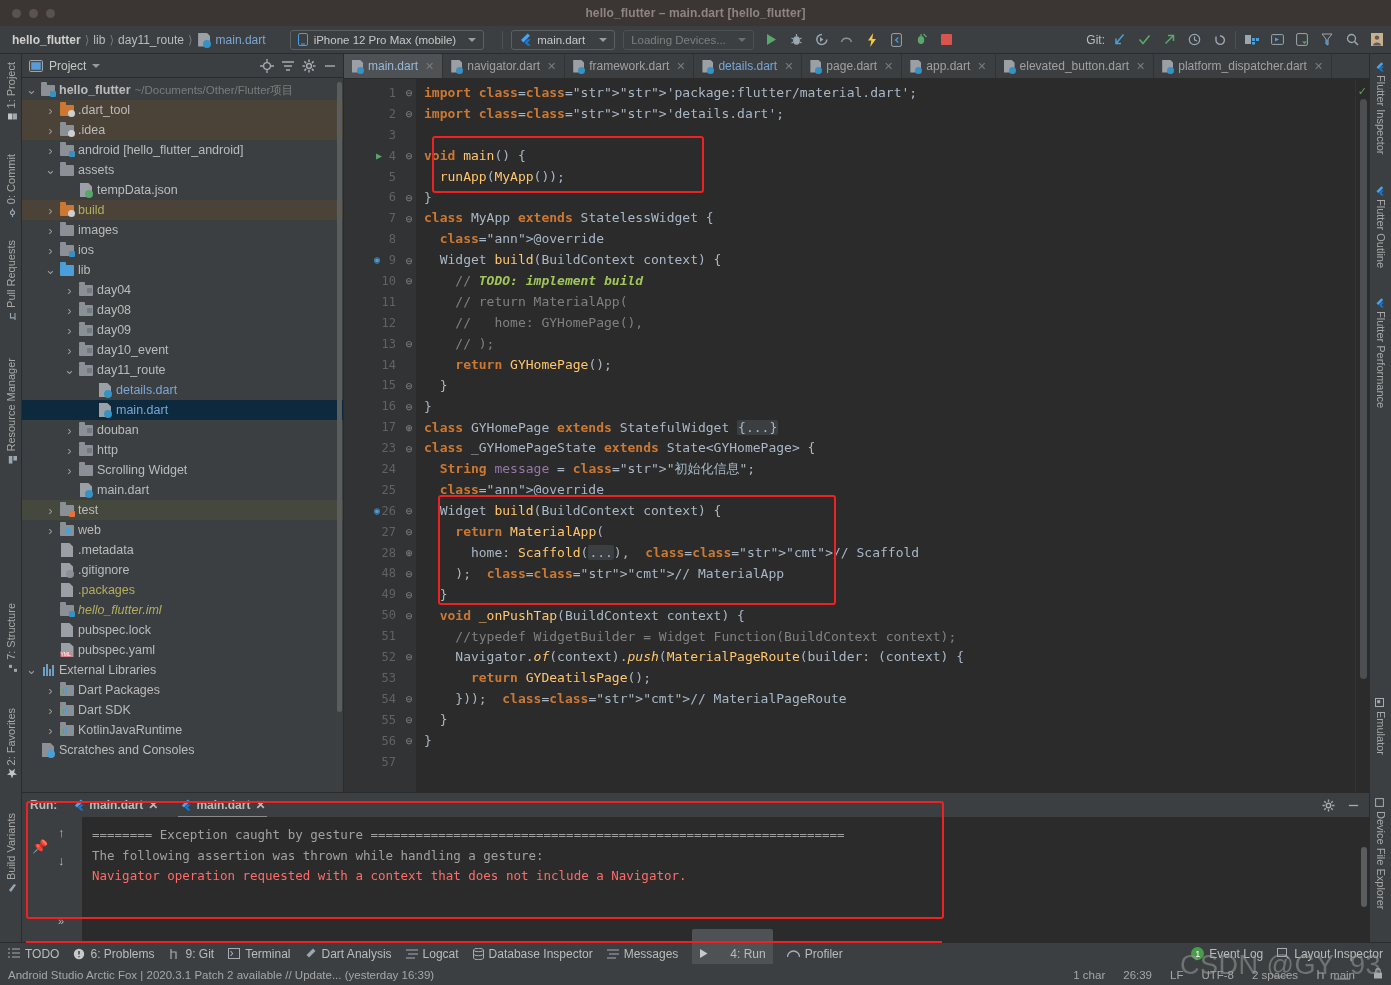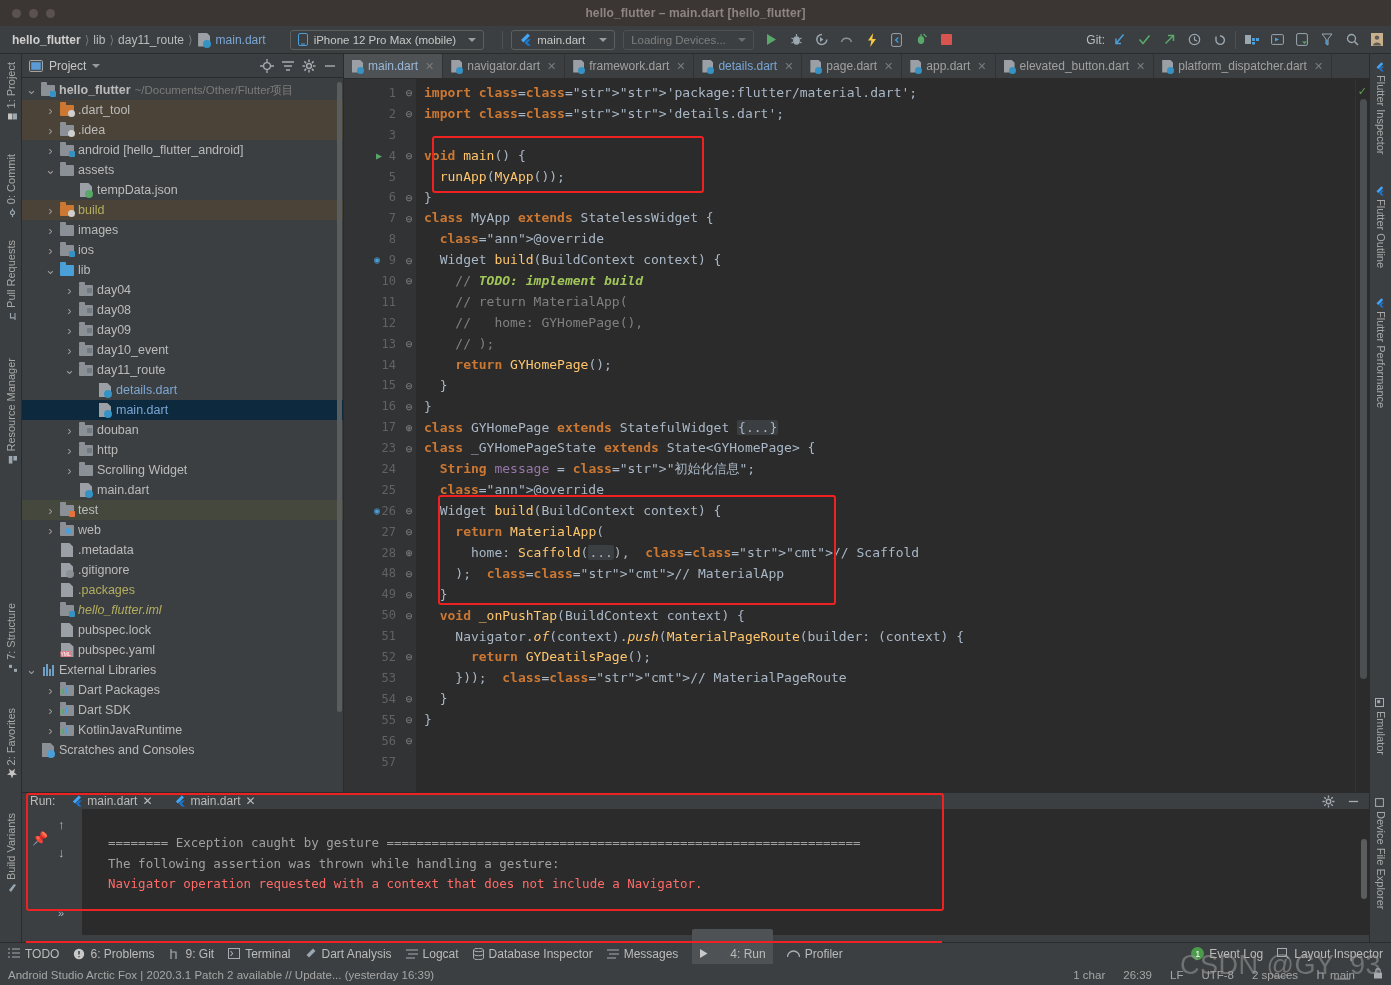--- a/index.html
+++ b/index.html
@@ -143,31 +143,31 @@
     width:14px; flex:0 0 14px; background:#2b2b2b; position:relative; border-left:1px solid #313335;
   }
   .scroll-thumb{ position:absolute; right:2px; top:20px; width:7px; height:580px; background:#4b4f51; border-radius:4px;}
   .check{ position:absolute; right:2px; top:6px; color:#5fa052; font-size:11px;}
 
   
   .redbox{ position:absolute; border:2px solid #ee2222; border-radius:3px; pointer-events:none;}
 
   
   .runpanel{ position:absolute; left:22px; right:22px; bottom:43px; height:150px; background:#3c3f41; border-top:1px solid #2b2b2b;}
-  .run-head{ height:16px; display:flex; align-items:center; gap:10px; padding:0 8px; font-size:12px;}
+  .run-head{ height:24px; display:flex; align-items:center; gap:10px; padding:0 8px; font-size:12px;font-weight:bold;}
   .run-tab{ display:flex; align-items:center; gap:5px; color:#bbbbbb; padding:3px 6px; position:relative;}
   .run-tab.active:after{ content:""; position:absolute; left:4px; right:4px; bottom:-3px; height:2px; background:#8a8a8a;}
   .run-head .sp{ flex:1;}
   .run-body{ position:relative; height:126px; background:#3c3f41; display:flex;}
   .run-side{ width:60px; flex:0 0 60px; background:#3c3f41; position:relative;}
   .run-side .sico{ position:absolute; color:#a9b7c6; font-size:13px;}
   .console{ flex:1; background:#2b2b2b; position:relative; overflow:hidden; padding:8px 0 0 10px;}
   pre.con{
     font-family:"DejaVu Sans Mono", monospace; font-size:12.5px; line-height:20.5px;
-    margin:16px; color:#9a9a9a; white-space:pre;
+    margin:0; color:#9a9a9a; white-space:pre;
   }
   .con .red{ color:#ff6b68;}
   .con .gry{ color:#a0a0a0;}
   .con-scroll{ position:absolute; right:2px; top:30px; width:6px;height:60px;background:#5a5d5e;border-radius:3px;}
   .console-toolrow{ position:absolute; left:62px; top:-2px; display:flex; gap:8px; align-items:center; font-size:11.5px; color:#bbb;}
 
   
   .toolbar-bottom{
     position:absolute; left:0; right:0; bottom:21px; height:22px; background:#3c3f41;
     display:flex; align-items:center; gap:14px; padding:0 8px; font-size:12px; color:#bbbbbb;
@@ -962,20 +962,21 @@
 <span class="k">class</span> GYHomePage <span class="k">extends</span> StatefulWidget <span class="fold-ph">{...}</span>
 <span class="k">class</span> _GYHomePageState <span class="k">extends</span> State&lt;GYHomePage&gt; {
   <span class="k">String</span> <span class="fld">message</span> = <span <span="" class="k">class</span>="str"&gt;"初始化信息";
   <span <span="" class="k">class</span>="ann"&gt;@override
   Widget <span class="fn">build</span>(BuildContext context) {
     <span class="k">return</span> <span class="fn">MaterialApp</span>(
       home: <span class="fn">Scaffold</span>(<span class="fold-ph">...</span>),  <span <span="" class="k">class</span>=<span <span="" class="k">class</span>="str"&gt;"cmt"&gt;// Scaffold
     );  <span <span="" class="k">class</span>=<span <span="" class="k">class</span>="str"&gt;"cmt"&gt;// MaterialApp
   }
   <span class="k">void</span> <span class="fn">_onPushTap</span>(BuildContext context) {
+<span class="cmt">    //typedef WidgetBuilder = Widget Function(BuildContext context);</span>
     Navigator.<span class="fn"><i>of</i></span>(context).<span class="fn"><i>push</i></span>(<span class="fn">MaterialPageRoute</span>(builder: (context) {
       <span class="k">return</span> <span class="fn">GYDeatilsPage</span>();
     }));  <span <span="" class="k">class</span>=<span <span="" class="k">class</span>="str"&gt;"cmt"&gt;// MaterialPageRoute
   }
 }
 </pre>
 
           <div class="redbox" style="left:16px; top:57px; width:272px; height:57px;"></div>
           <div class="redbox" style="left:22px; top:416px; width:398px; height:110px;"></div>
         </div>

